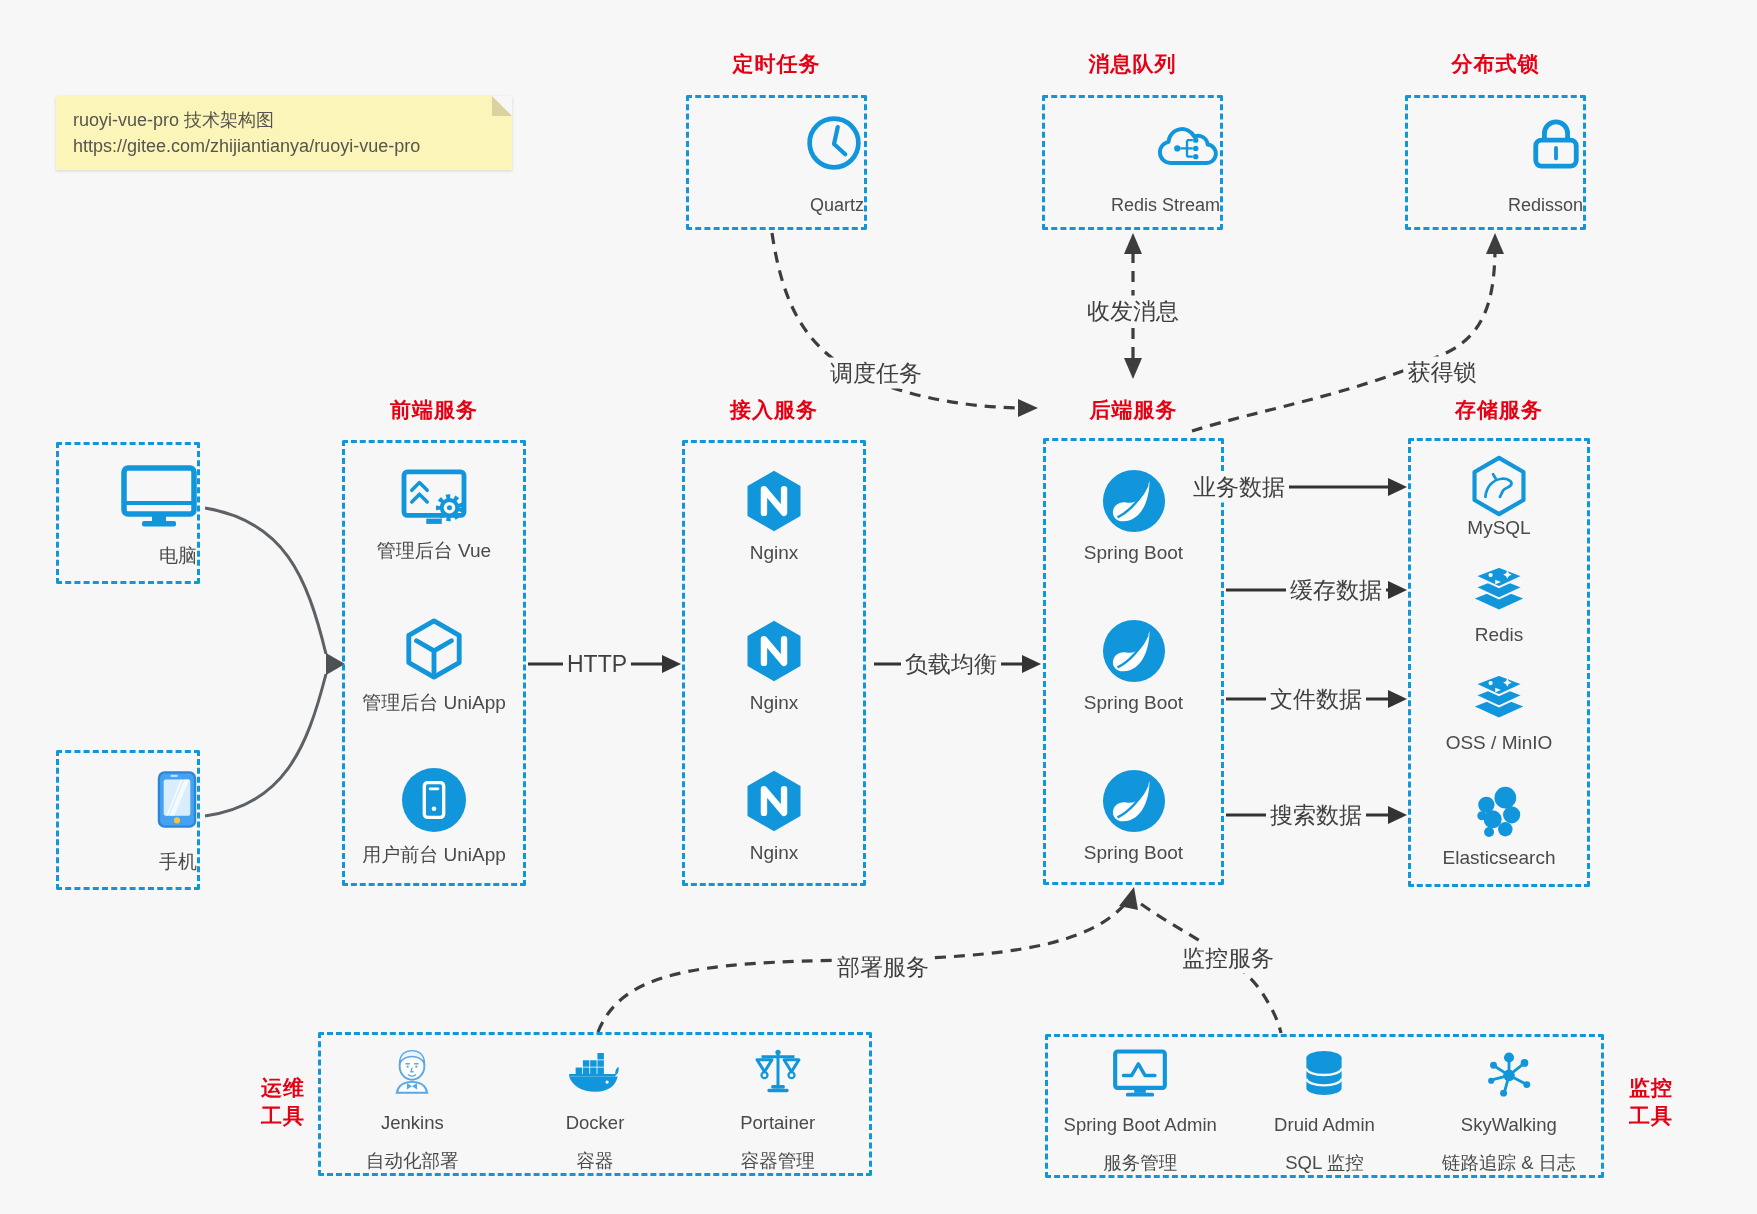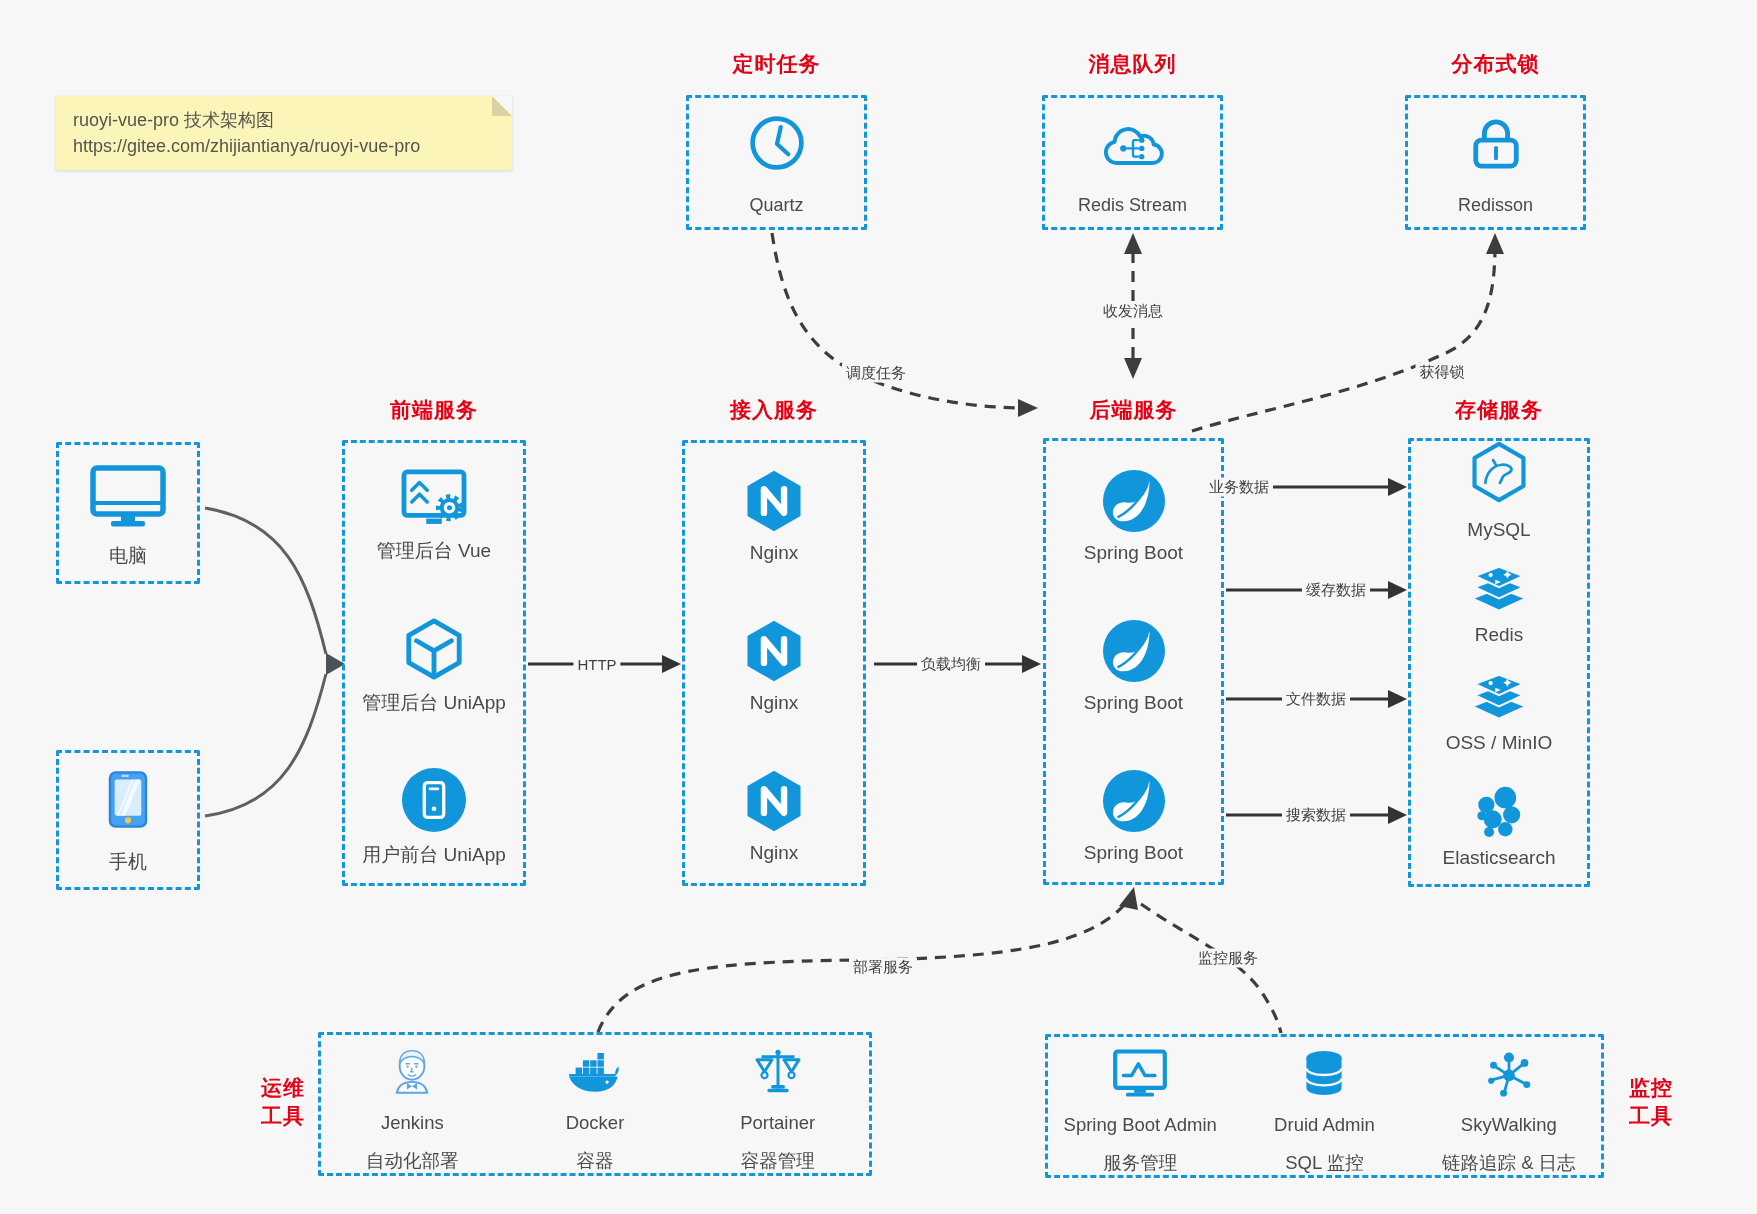--- a/index.html
+++ b/index.html
@@ -1,27 +1,27 @@
 <!DOCTYPE html>
 <html><head>
 <meta charset="utf-8">
 <style>
   html,body{margin:0;padding:0;background:#f7f7f8;}
   .stage{position:relative;width:1757px;height:1214px;background:#f7f7f8;
          font-family:"Liberation Sans",sans-serif;overflow:hidden;}
   .overlay{position:absolute;left:0;top:0;width:1757px;height:1214px;z-index:1;}
   .dbox{position:absolute;border:3px dashed #1296db;box-sizing:border-box;z-index:2;border-radius:2px;}
-  .iconbox{display:flex;flex-direction:column;align-items:center;justify-content:space-between;
+  .iconbox{display:flex;flex-direction:column;align-items:flex-end;justify-content:space-between;
            height:100%;box-sizing:border-box;padding:15px 0 11px;}
   .rtitle{position:absolute;color:#e60014;font-weight:700;font-size:21px;text-align:center;
           letter-spacing:1px;z-index:3;}
   .vtitle{line-height:28px;}
   .nlabel{font-size:19px;color:#4a4a4a;white-space:nowrap;}
   .node{position:absolute;left:0;right:0;display:flex;flex-direction:column;align-items:center;gap:9px;}
-  .elabel{position:absolute;transform:translate(-50%,-50%);font-size:15px;color:#3f3f3f;
+  .elabel{position:absolute;transform:translate(-50%,-50%);font-size:23px;color:#3f3f3f;
           background:#f7f7f8;padding:0 4px;white-space:nowrap;z-index:3;}
   .note{position:absolute;left:56px;top:96px;width:456px;height:74px;background:#fbf5b9;
         box-shadow:0 1px 3px rgba(0,0,0,.14);font-size:18px;color:#56554d;line-height:26px;
         padding:11px 0 0 17px;box-sizing:border-box;z-index:3;}
   .note::before{content:'';position:absolute;top:0;right:0;width:0;height:0;
         border-top:20px solid #f7f7f8;border-left:20px solid transparent;}
   .note::after{content:'';position:absolute;top:0;right:0;width:0;height:0;
         border-top:20px solid transparent;border-left:20px solid #d9d3a2;}
   .brow{display:flex;height:100%;box-sizing:border-box;padding-top:12px;}
   .cell{flex:1;display:flex;flex-direction:column;align-items:center;gap:14px;}
@@ -331,21 +331,21 @@
     </div>
     <div class="node" style="top:328px">
       <svg width="64" height="64">
           <use href="#i-spring"></use>
         </svg>
       <div class="nlabel">Spring Boot</div>
     </div>
   </div>
 
   <div class="dbox" style="left:1408px;top:438px;width:182px;height:449px">
-    <div class="node" style="top:0;gap:16px">
+    <div class="node" style="top:14px;gap:0">
       <svg width="58" height="62">
           <use href="#i-mysql"></use>
         </svg>
       <div class="nlabel">MySQL</div>
     </div>
     <div class="node" style="top:122px;gap:7px">
       <svg width="60" height="54">
           <use href="#i-redisstack"></use>
         </svg>
       <div class="nlabel">Redis</div>

